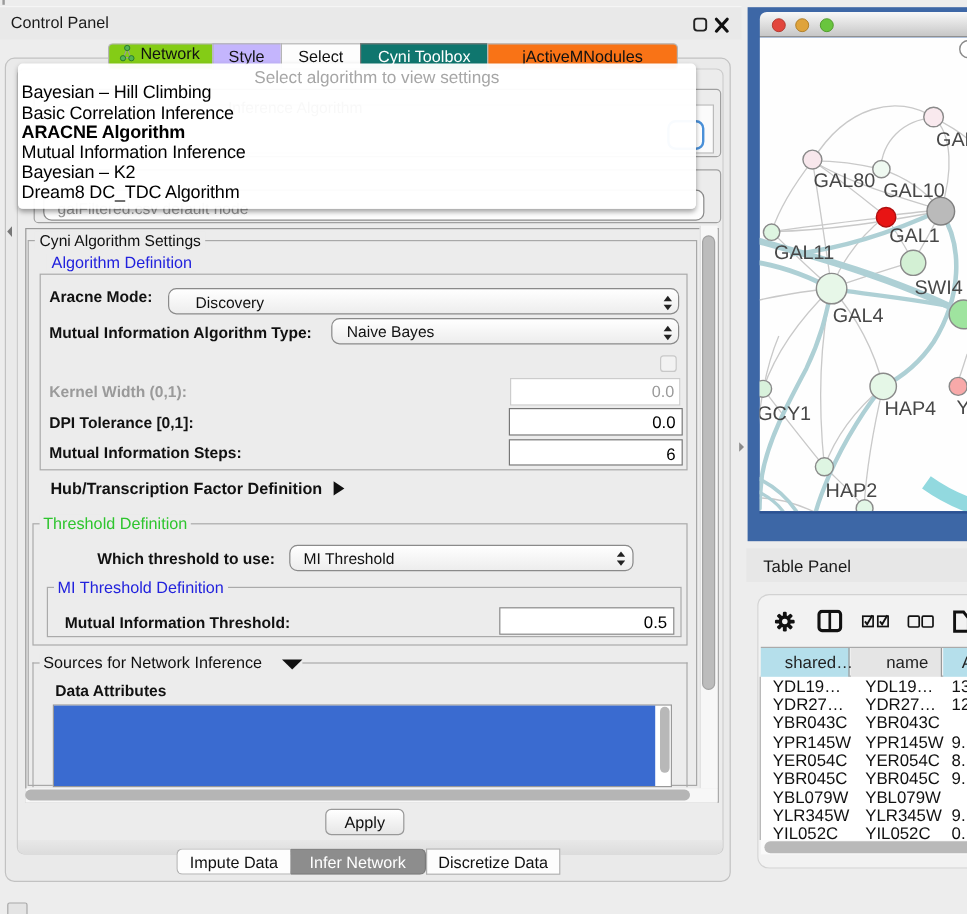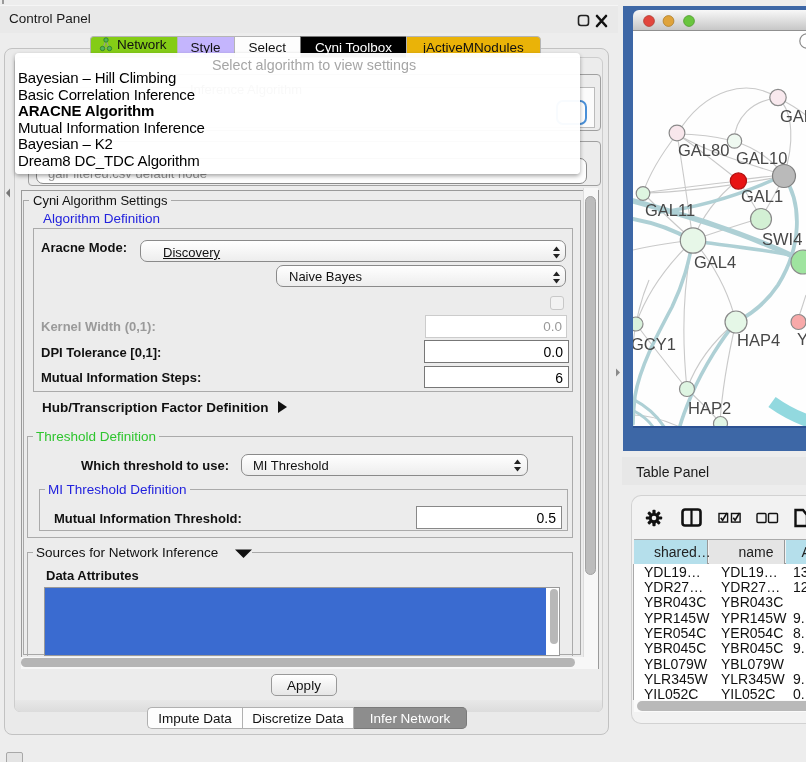--- a/index.html
+++ b/index.html
@@ -32,22 +32,22 @@
   <div style="background:#84cc16;border:1px solid #b5b5b5;border-right:none;border-radius:4px 0 0 4px;padding:0 10px 0 8px;display:flex;align-items:flex-start;">
     <svg width="14" height="15" viewBox="0 0 14 15" style="margin-right:4px;">
       <path d="M7 3 L4 11 M7 3 L10 11 M4 11 L10 11" stroke="#9a9a9a" stroke-width="1"></path>
       <circle cx="7" cy="3" r="2.2" fill="#55b555" stroke="#2a7a2a" stroke-width="0.8"></circle>
       <circle cx="3.5" cy="11.5" r="2.2" fill="#55b555" stroke="#2a7a2a" stroke-width="0.8"></circle>
       <circle cx="10.5" cy="11.5" r="2.2" fill="#55b555" stroke="#2a7a2a" stroke-width="0.8"></circle>
     </svg>
     Network</div>
   <div style="background:#c4b5fd;border:1px solid #b5b5b5;border-right:none;padding:0 13px;display:flex;align-items:center;">Style</div>
   <div style="background:#fdfdfd;border:1px solid #b5b5b5;border-right:none;padding:0 14px;display:flex;align-items:center;">Select</div>
-  <div style="background:#000000;border:1px solid #7a7a7a;border-right:none;padding:0 14px;display:flex;align-items:center;color:#fff;">Cyni Toolbox</div>
-  <div style="background:#eab308;border:1px solid #b5b5b5;border-radius:0 4px 4px 0;padding:0 16px;display:flex;align-items:center;">jActiveMNodules</div>
+  <div style="background:#0f766e;border:1px solid #7a7a7a;border-right:none;padding:0 14px;display:flex;align-items:center;color:#fff;">Cyni Toolbox</div>
+  <div style="background:#f97316;border:1px solid #b5b5b5;border-radius:0 4px 4px 0;padding:0 28px;display:flex;align-items:center;">jActiveMNodules</div>
 </div>
 
 <div class="abs" style="left:20.5px;top:190px;width:578px;height:479px;border:1px solid #9a9a9a;"></div>
 
 <div class="abs" style="left:28px;top:74px;width:573px;height:57px;border:1px solid #a0a0a0;border-radius:4px;"></div>
 <div class="abs" style="left:36px;top:87px;width:559px;height:41px;background:#fbfbfb;border:1px solid #bbb;"></div>
 <div class="abs" style="left:190px;top:82px;font-size:13px;color:#555;">Inference Algorithm</div>
 <div class="abs" style="left:556px;top:100px;width:31px;height:25px;background:#fff;border:2.5px solid #4a90d8;border-radius:7px;"></div>
 <div class="abs" style="left:28px;top:141px;width:573px;height:45px;border:1px solid #a0a0a0;border-radius:4px;"></div>
 <div class="abs" style="left:36px;top:158px;width:551px;height:26px;background:#fdfdfd;border:1px solid #8a8a8a;border-radius:7px;"></div>
@@ -65,26 +65,27 @@
 </div>
 
 <div class="abs" style="left:23px;top:200px;width:558px;height:455px;border:1px solid #a8a8a8;"></div>
 <div class="abs" style="left:29px;top:193px;background:#ececec;padding:0 4px;font-size:13px;color:#111;">Cyni Algorithm Settings</div>
 
 <div class="abs" style="left:33px;top:228px;width:540px;height:164px;border:1px solid #aaa;"></div>
 <div class="abs" style="left:39px;top:211px;background:#ececec;padding:0 4px;font-size:13.5px;color:#2222dd;">Algorithm Definition</div>
 
 <div class="abs bold" style="left:41px;top:240px;font-size:13px;color:#111;">Aracne Mode:</div>
 <div class="abs combo" style="left:140px;top:240px;width:426px;height:22px;background:linear-gradient(#ffffff,#ededed);border:1px solid #8a8a8a;border-radius:7px;"></div>
-<div class="abs" style="left:163px;top:245px;font-size:13px;color:#111;text-decoration:underline;">Discovery</div>
+<div class="abs" style="left:163px;top:245px;font-size:13px;color:#111;">Discovery</div>
 <svg class="abs" style="left:552px;top:246px;" width="9" height="13" viewBox="0 0 9 13">
   <path d="M4.5 0.5 L8 5 L1 5 Z" fill="#222"></path>
       <path d="M4.5 12.5 L8 8 L1 8 Z" fill="#222"></path>
 </svg>
 
+<div class="abs bold" style="left:41px;top:270px;font-size:13px;color:#111;">Mutual Information Algorithm Type:</div>
 <div class="abs" style="left:276px;top:265px;width:290px;height:22px;background:linear-gradient(#ffffff,#ededed);border:1px solid #8a8a8a;border-radius:7px;"></div>
 <div class="abs" style="left:289px;top:269px;font-size:13px;color:#111;">Naive Bayes</div>
 <svg class="abs" style="left:552px;top:271px;" width="9" height="13" viewBox="0 0 9 13">
   <path d="M4.5 0.5 L8 5 L1 5 Z" fill="#222"></path>
       <path d="M4.5 12.5 L8 8 L1 8 Z" fill="#222"></path>
 </svg>
 
 <div class="abs" style="left:550px;top:296px;width:14px;height:14px;background:#f2f2f2;border:1px solid #c8c8c8;border-radius:3px;"></div>
 
 <div class="abs bold" style="left:41px;top:319px;font-size:13px;color:#9a9a9a;">Kernel Width (0,1):</div>
@@ -137,22 +138,22 @@
 <div class="abs" style="left:585px;top:196px;width:10.5px;height:379px;background:#bcbcbc;border:1px solid #a2a2a2;border-radius:6px;"></div>
 <div class="abs" style="left:21px;top:657px;width:577px;height:12px;background:#f7f7f7;"></div>
 <div class="abs" style="left:21px;top:658px;width:554px;height:9px;background:#b5b5b5;border-radius:5px;"></div>
 
 <div class="abs" style="left:15px;top:700px;width:587px;height:11.5px;background:linear-gradient(#e8e8e8,#dcdcdc);border-radius:0 0 6px 6px;"></div>
 
 <div class="abs" style="left:271px;top:674px;width:66px;height:22px;background:linear-gradient(#ffffff,#e6e6e6);border:1px solid #999;border-radius:5px;text-align:center;font-size:13.5px;color:#111;line-height:21px;">Apply</div>
 
 <div class="abs" style="left:147px;top:707px;height:22px;display:flex;font-size:13.5px;color:#111;">
   <div style="width:95px;background:#fdfdfd;border:1px solid #b0b0b0;border-right:none;border-radius:5px 0 0 5px;display:flex;align-items:center;justify-content:center;">Impute Data</div>
+  <div style="width:113px;background:#8d8d8d;border:1px solid #7a7a7a;border-left:none;border-radius:0 5px 5px 0;display:flex;align-items:center;justify-content:center;color:#fff;">Infer Network</div>
   <div style="width:112px;background:#fdfdfd;border:1px solid #b0b0b0;display:flex;align-items:center;justify-content:center;">Discretize Data</div>
-  <div style="width:113px;background:#8d8d8d;border:1px solid #7a7a7a;border-left:none;border-radius:0 5px 5px 0;display:flex;align-items:center;justify-content:center;color:#fff;">Infer Network</div>
 </div>
 
 <div class="abs" style="left:6px;top:752px;width:17px;height:14px;background:#e4e4e4;border:1px solid #a8a8a8;border-radius:2px;"></div>
 
 <svg class="abs" style="left:5px;top:188px;" width="6" height="10" viewBox="0 0 6 10">
       <path d="M5 0.5 L1 5 L5 9.5 Z" fill="#777"></path>
     </svg>
 
 <svg class="abs" style="left:615px;top:368px;" width="6" height="9" viewBox="0 0 6 9">
       <path d="M1 0.5 L5 4.5 L1 8.5 Z" fill="#8a8a8a"></path>

